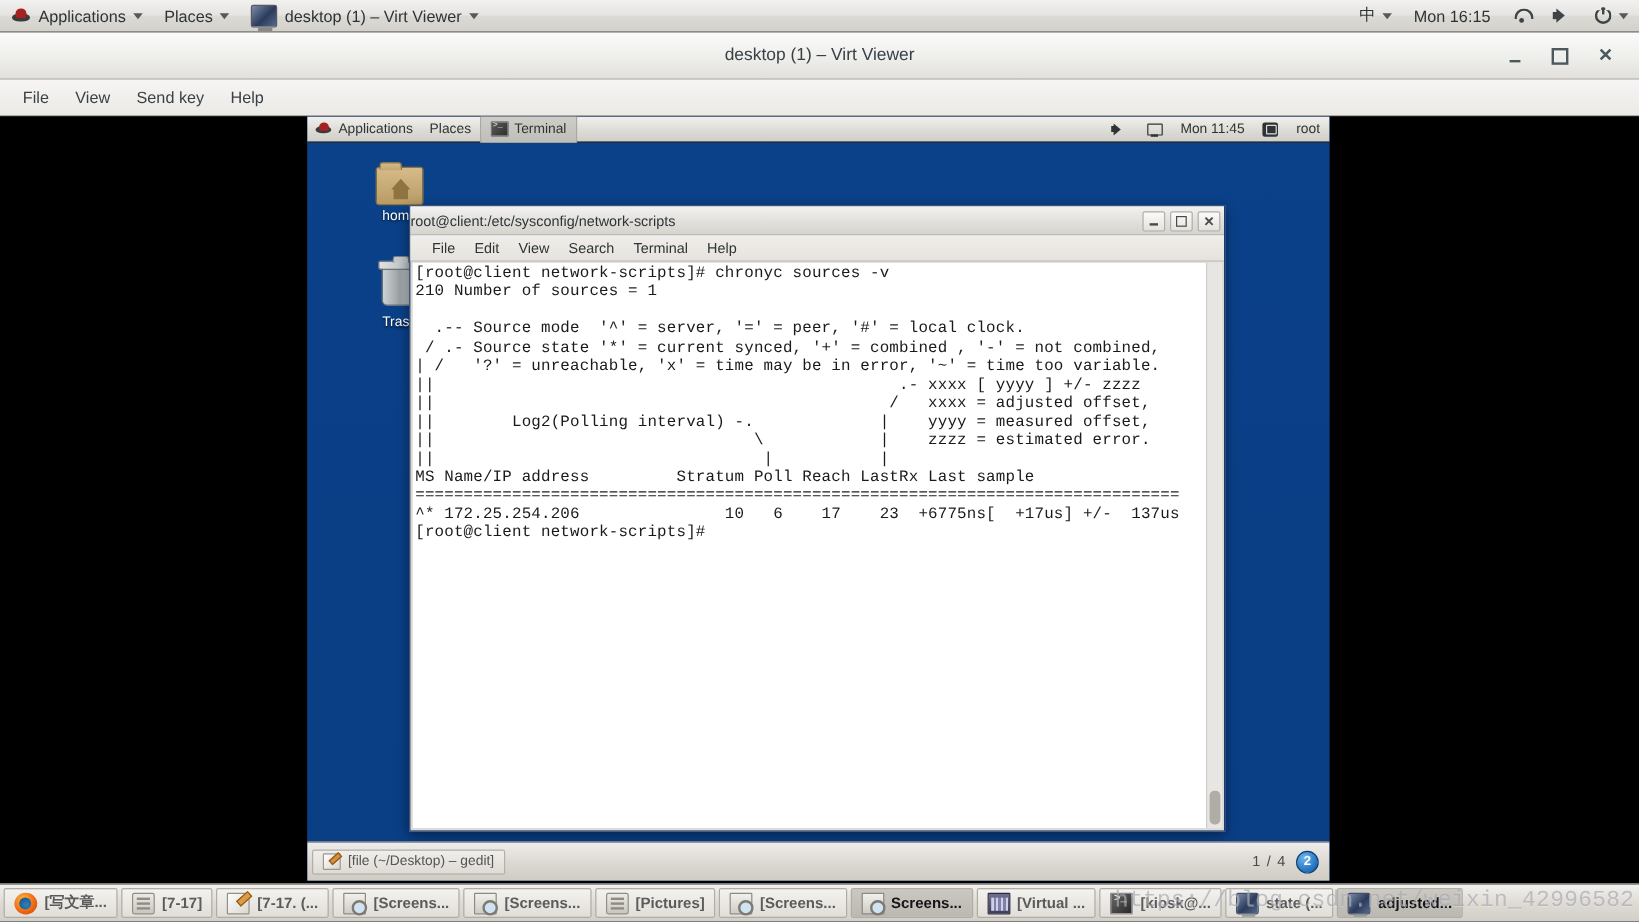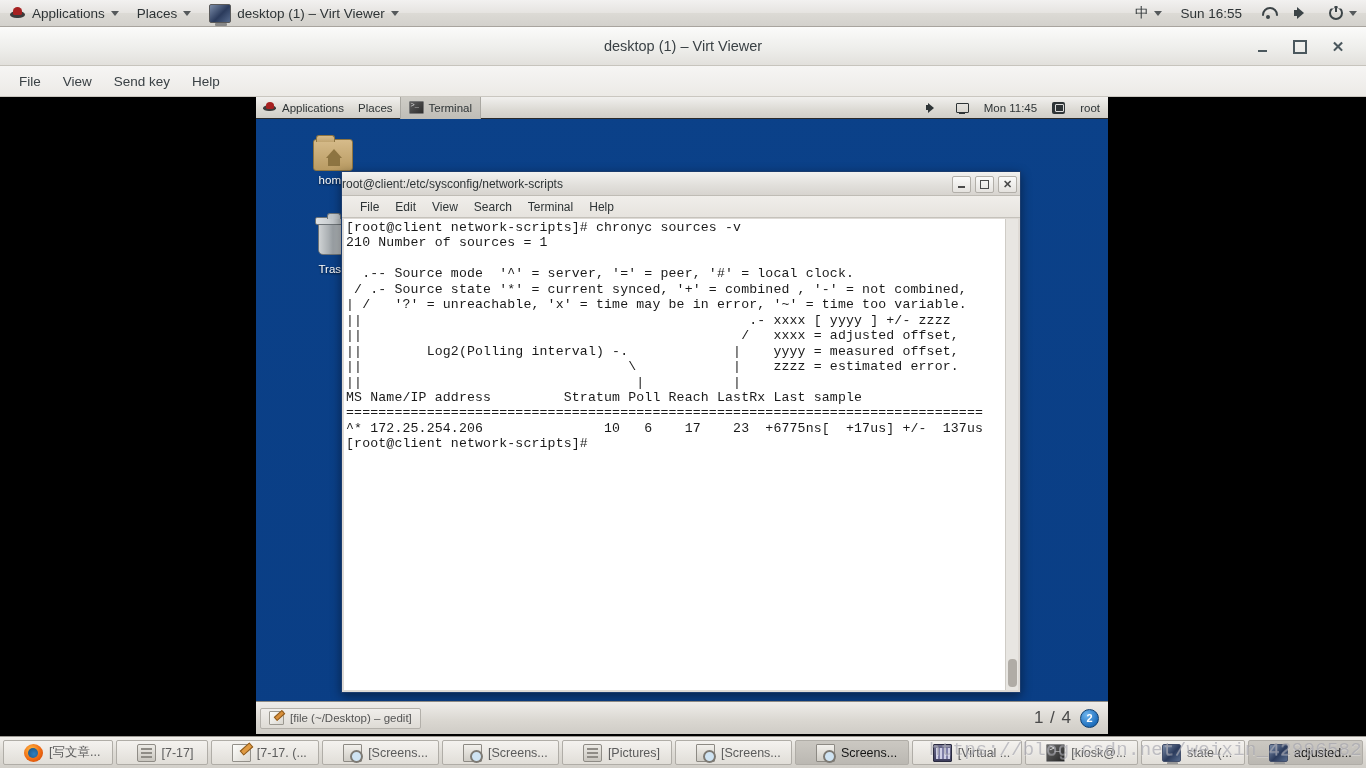--- a/index.html
+++ b/index.html
@@ -201,40 +201,40 @@
     border:1px solid #b3b0aa; border-radius:2px; font-size:11.5px;
     background:linear-gradient(to bottom,#f0eeeb,#dedbd5);
     color:#555; max-width:218px; overflow:hidden; white-space:nowrap; cursor:default;
   }
   .gtask.active{ background:linear-gradient(to bottom,#cac7c1,#bab7b1); color:#1a1a1a; }
   .gedit-ico{width:15px;height:14px;background:linear-gradient(135deg,#fdfdfb,#d9d6cf);border:1px solid #9b9890;position:relative;border-radius:1px;}
   .gedit-ico::after{content:"";position:absolute;right:-2px;top:1px;width:9px;height:3px;background:#d98f3a;transform:rotate(-42deg);border:1px solid #8a5a20;}
   .gterm-ico{width:15px;height:13px;background:linear-gradient(135deg,#6a6a6a,#2a2a2a);border:1px solid #8d8d8d;border-radius:1px;position:relative;}
   .gterm-ico::after{content:">_";position:absolute;left:1px;top:-2px;font-family:"Liberation Mono",monospace;font-size:7.5px;color:#e6e6e6;}
   #guest-taskbar-right{ margin-left:auto; display:flex; align-items:center; gap:8px; padding-right:5px;}
-  #workspace-ind{ font-size:17px; color:#4a4a4a; letter-spacing:1px; }
+  #workspace-ind{ font-size:12px; color:#4a4a4a; letter-spacing:1px; }
   #ws-badge{
     width:19px;height:19px;border-radius:50%;
     background:radial-gradient(circle at 35% 30%,#6fb6ef,#1f6fbd 70%,#15528f);
     border:1px solid #0f3f70; color:#fff; font-size:11px; font-weight:bold;
     display:flex;align-items:center;justify-content:center;
   }
 
   
   #host-taskbar{
     position:absolute; left:0; bottom:0; width:1366px; height:32px;
     background:linear-gradient(to bottom,#f3f1ee,#dedbd5 50%,#d2cfc9);
     border-top:1px solid #9c9993;
     display:flex; align-items:center; padding:0 3px; gap:3px;
   }
   .htask{
-    height:25px; display:flex; align-items:center; gap:6px; padding:0 20px;
+    height:25px; display:flex; align-items:center; gap:6px; padding:0 8px;
     border:1px solid #b0ada7; border-radius:2px; font-size:12.5px;
     background:linear-gradient(to bottom,#f4f2ef,#e1ded8);
-    color:#5b5b5b; white-space:nowrap; cursor:default; overflow:hidden;
+    color:#5b5b5b; white-space:nowrap; cursor:default; overflow:hidden;font-weight:bold;
   }
   .htask.active{ background:linear-gradient(to bottom,#cbc8c2,#bbb8b2); color:#151515;text-align:right; }
   .ic{ width:19px;height:18px; flex:0 0 19px; position:relative; }
   .ic-fox{ border-radius:50%; background:radial-gradient(circle at 40% 35%,#ffc04a,#f06a12 55%,#c3420a); }
   .ic-fox::after{content:"";position:absolute;left:4px;top:4px;width:10px;height:10px;border-radius:50%;background:radial-gradient(circle at 60% 60%,#2f7fbf,#1b4f7a);}
   .ic-fm{ background:linear-gradient(to bottom,#eceae5,#c9c6bf); border:1px solid #8f8c86; border-radius:2px;}
   .ic-fm::after{content:"";position:absolute;left:3px;top:3px;width:11px;height:2px;background:#8f8c86;box-shadow:0 4px 0 #8f8c86,0 8px 0 #8f8c86;}
   .ic-gedit{ background:linear-gradient(135deg,#fdfdfb,#dad7d0); border:1px solid #93908a; border-radius:1px;}
   .ic-gedit::after{content:"";position:absolute;right:-3px;top:1px;width:11px;height:4px;background:#e09a42;border:1px solid #8a5a20;transform:rotate(-42deg);}
   .ic-shot{ background:linear-gradient(to bottom,#f2f0ec,#cfccc5); border:1px solid #8d8a84; border-radius:1px;}
@@ -274,21 +274,21 @@
     <span>desktop (1) – Virt Viewer</span>
     <span class="caret"></span>
   </div>
 
   <div id="host-right">
     <div class="hp-item">
       <span>中</span>
       <span class="caret"></span>
     </div>
     <div class="hp-item">
-      <span>Sun 16:55</span>
+      <span>Mon 16:15</span>
     </div>
     <div class="hp-item">
       <span class="ico-net"></span>
     </div>
     <div class="hp-item">
       <span class="ico-vol"></span>
     </div>
     <div class="hp-item">
       <span class="ico-pwr"></span>
       <span class="caret"></span>

